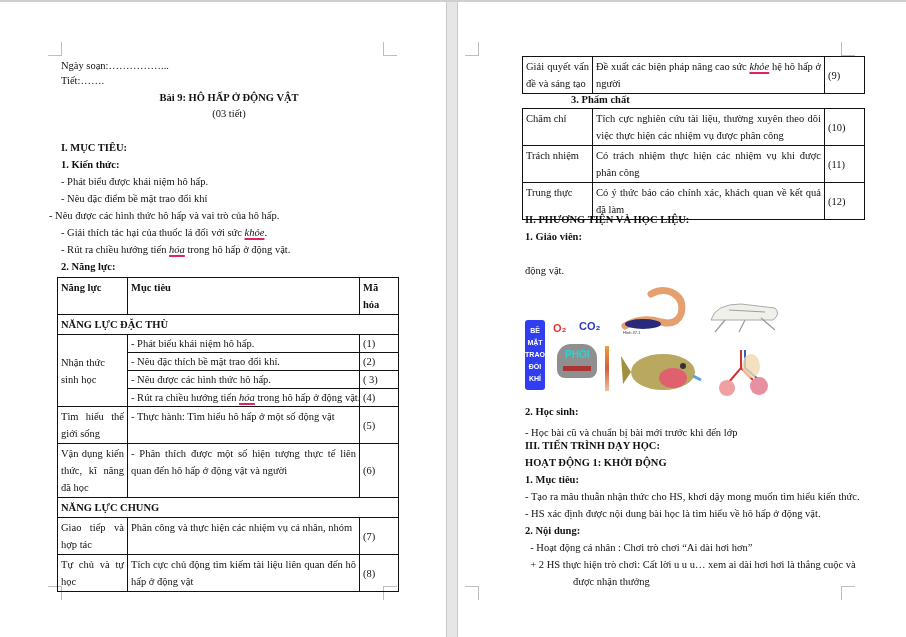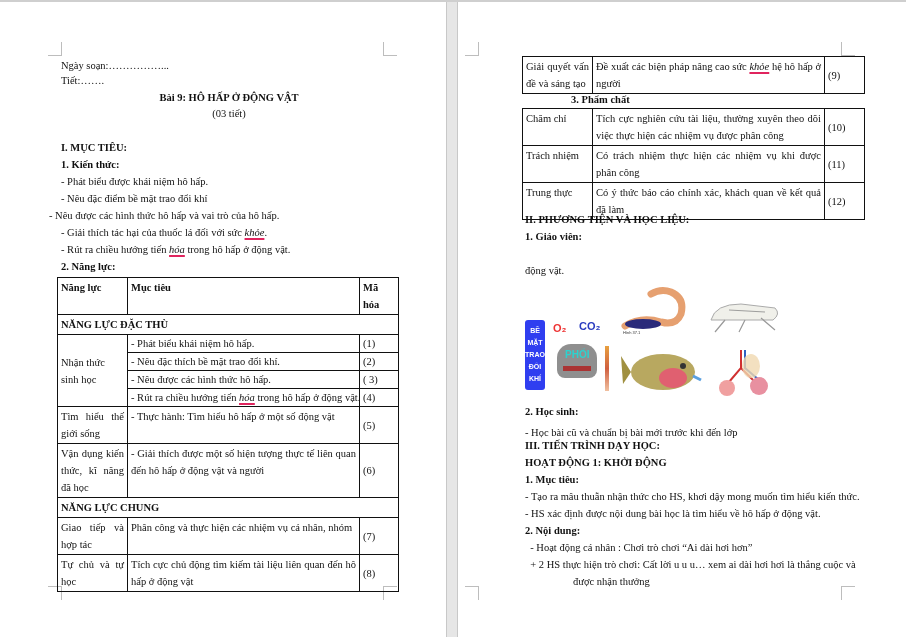--- a/index.html
+++ b/index.html
@@ -81,21 +81,21 @@
       <td style="line-height:15px; white-space:nowrap;"><span>- Rút ra chiều hướng tiến </span><span class="squig">hóa</span><span> trong hô hấp ở động vật.</span></td>
       <td style="line-height:15px;">(4)</td>
     </tr>
     <tr>
       <td class="just">Tìm hiểu thế giới sống</td>
       <td>- Thực hành: Tìm hiểu hô hấp ở một số động vật</td>
       <td class="mid">(5)</td>
     </tr>
     <tr>
       <td class="just">Vận dụng kiến thức, kĩ năng đã học</td>
-      <td class="just">- Giải thích được một số hiện tượng thực tế liên quan đến hô hấp ở động vật và người</td>
+      <td class="just">- Phân thích được một số hiện tượng thực tế liên quan đến hô hấp ở động vật và người</td>
       <td class="mid">(6)</td>
     </tr>
     <tr>
       <td colspan="3" class="bold">NĂNG LỰC CHUNG</td>
     </tr>
     <tr>
       <td class="just">Giao tiếp và hợp tác</td>
       <td>Phân công và thực hiện các nhiệm vụ cá nhân, nhóm</td>
       <td class="mid">(7)</td>
     </tr>

